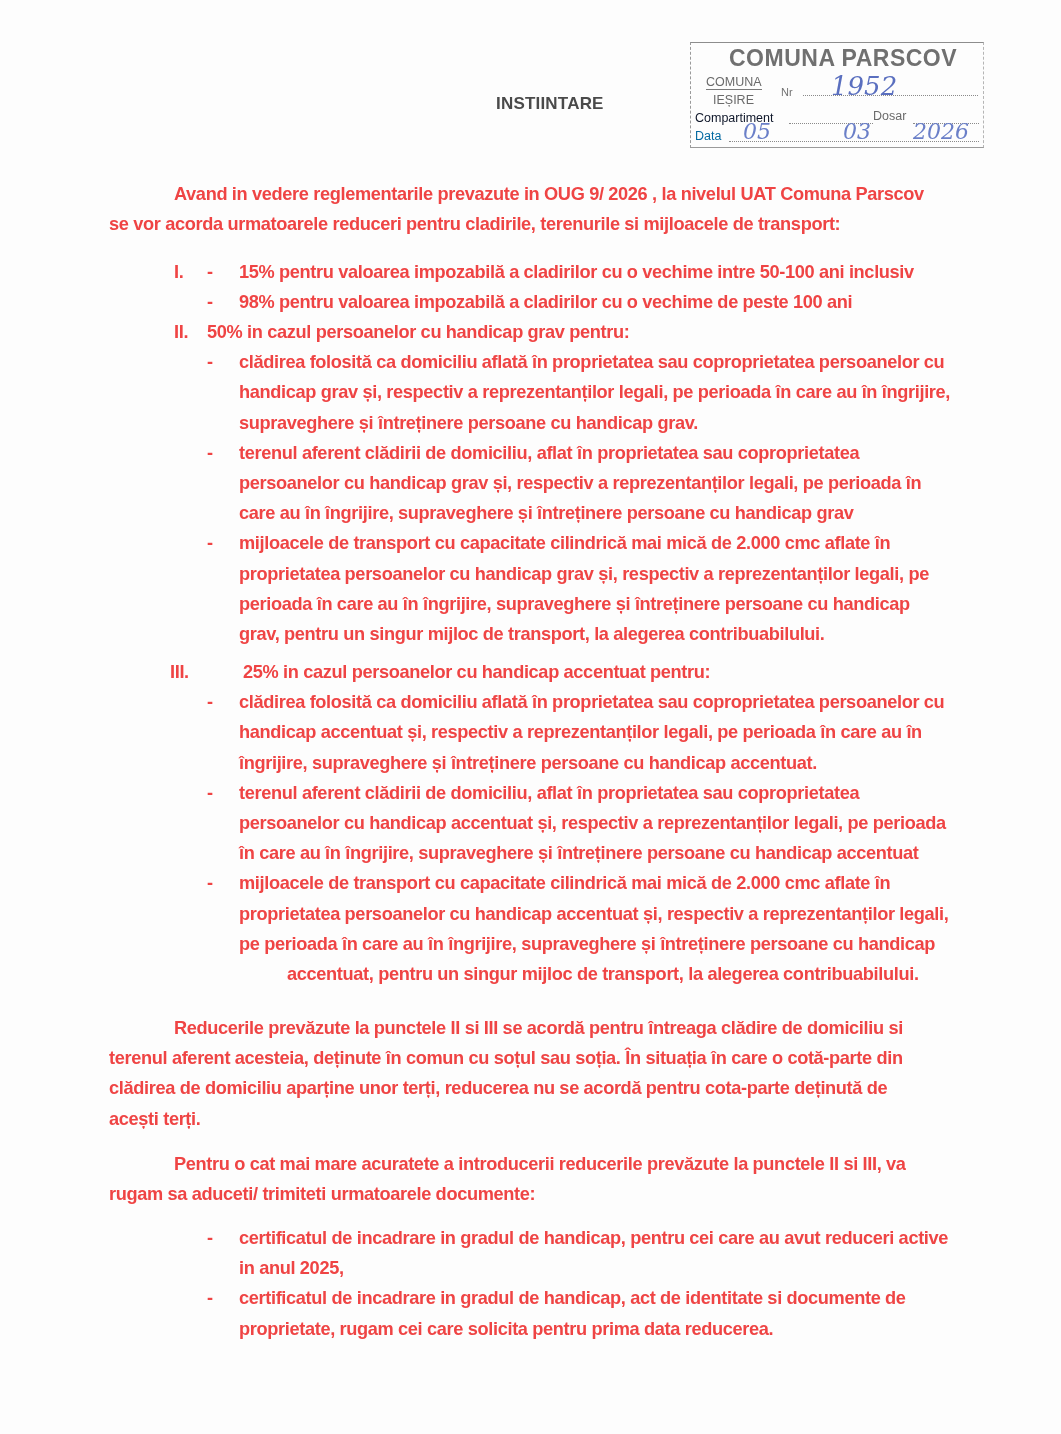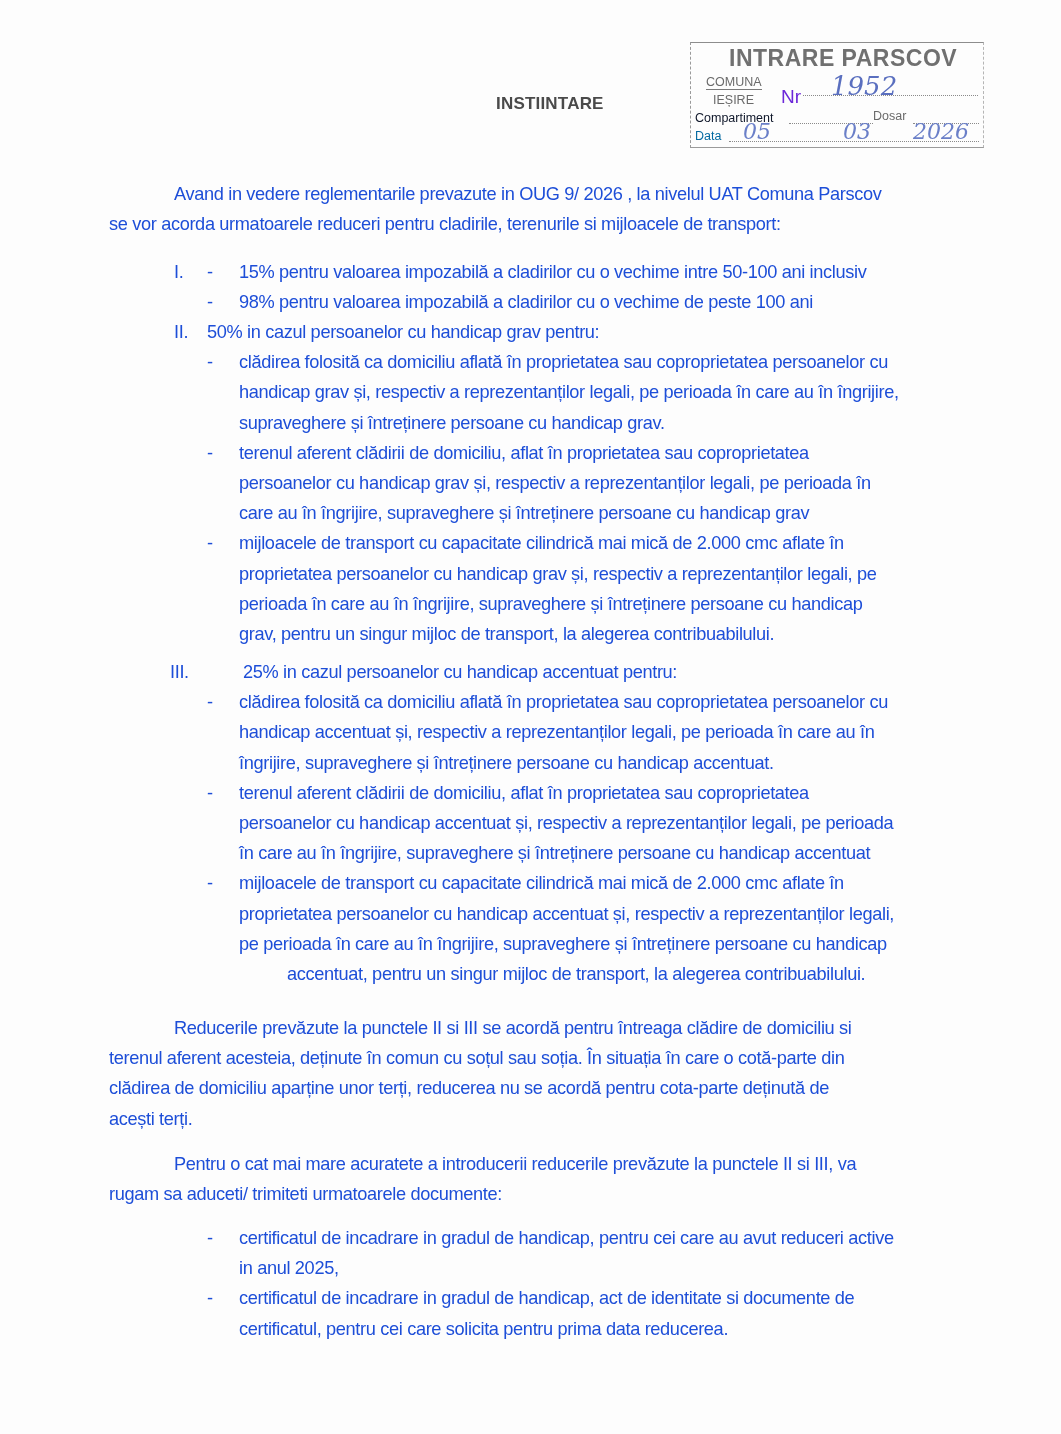--- a/index.html
+++ b/index.html
@@ -13,51 +13,51 @@
   
   .stamp {
     position: absolute; left: 690px; top: 42px; width: 292px; height: 104px;
     border-left: 1px dashed #9a9a9a; border-right: 1px dashed #b5b5b5;
     border-top: 1.5px solid #8d8d8d; border-bottom: 1.5px solid #9a9a9a;
     color: #6a6a6a; font-family: "Liberation Sans", sans-serif;
   }
   .stamp-title { position: absolute; left: 38px; top: 2px; font-size: 23px; font-weight: bold; letter-spacing: 0.5px; color: #707070; }
   .stamp-in { position: absolute; left: 15px; top: 32px; font-size: 12.5px; color: #6a6a6a; border-bottom: 1px solid #7a7a7a; padding-bottom: 0px; line-height: 14px; }
   .stamp-out { position: absolute; left: 22px; top: 50px; font-size: 12.5px; color: #6a6a6a; line-height: 14px; }
-  .stamp-nr { position: absolute; left: 90px; top: 43px; font-size: 19px; color: #6d28d9; }
+  .stamp-nr { position: absolute; left: 90px; top: 43px; font-size: 11px; color: #737373; }
   .stamp-nr-dots { position: absolute; left: 112px; top: 52px; width: 175px; border-bottom: 1.5px dotted #8a8a8a; }
   .stamp-nr-val { position: absolute; left: 140px; top: 28px; font-family: "DejaVu Serif", serif; font-style: italic; font-size: 26px; color: #5a6fbf; }
   .stamp-comp { position: absolute; left: 4px; top: 68px; font-size: 12.5px; color: #0f172a; }
   .stamp-comp-dots { position: absolute; left: 98px; top: 80px; width: 84px; border-bottom: 1.5px dotted #8a8a8a; }
   .stamp-dosar { position: absolute; left: 182px; top: 66px; font-size: 12.5px; color: #6a6a6a; }
   .stamp-dosar-dots { position: absolute; left: 222px; top: 80px; width: 66px; border-bottom: 1.5px dotted #8a8a8a; }
   .stamp-data { position: absolute; left: 4px; top: 86px; font-size: 12.5px; color: #0369a1; }
   .stamp-data-dots { position: absolute; left: 38px; top: 98px; width: 250px; border-bottom: 1.5px dotted #8a8a8a; }
   .stamp-date { position: absolute; top: 76px; font-family: "DejaVu Serif", serif; font-style: italic; font-size: 22px; color: #6a7fc8; }
   .stamp-day { left: 52px; }
   .stamp-month { left: 152px; }
   .stamp-year { left: 222px; }
 
   .title {
     position: absolute; left: 496px; top: 94px;
     font-size: 17px; font-weight: bold; color: #4a4a4a; letter-spacing: 0.2px;
   }
 
-  .text { font-family: "Liberation Sans", sans-serif; font-size: 18.2px; color: #1d4ed8; letter-spacing: -0.35px; }
+  .text { font-family: "Liberation Sans", sans-serif; font-size: 18.2px; color: #ef4444; letter-spacing: -0.35px; font-weight: bold; }
   .line { position: absolute; white-space: nowrap; }
   .roman { position: absolute; white-space: nowrap; }
   .dash { position: absolute; white-space: nowrap; }
 </style>
 </head>
 <body>
 
 <div class="page">
 
   <div class="stamp">
-    <div class="stamp-title">INTRARE PARSCOV</div>
+    <div class="stamp-title">COMUNA PARSCOV</div>
     <div class="stamp-in">COMUNA</div>
     <div class="stamp-out">IEȘIRE</div>
     <div class="stamp-nr">Nr</div>
     <div class="stamp-nr-dots"></div>
     <div class="stamp-nr-val">1952</div>
     <div class="stamp-comp">Compartiment</div>
     <div class="stamp-comp-dots"></div>
     <div class="stamp-dosar">Dosar</div>
     <div class="stamp-dosar-dots"></div>
     <div class="stamp-data">Data</div>
@@ -111,15 +111,15 @@
       <div class="text line" style="left: 109px; top: 1048.2px;">terenul aferent acesteia, deținute în comun cu soțul sau soția. În situația în care o cotă-parte din</div>
       <div class="text line" style="left: 109px; top: 1078.4px;">clădirea de domiciliu aparține unor terți, reducerea nu se acordă pentru cota-parte deținută de</div>
       <div class="text line" style="left: 109px; top: 1108.6px;">acești terți.</div>
       <div class="text line" style="left: 174px; top: 1154px;">Pentru o cat mai mare acuratete a introducerii reducerile prevăzute la punctele II si III, va</div>
       <div class="text line" style="left: 109px; top: 1184px;">rugam sa aduceti/ trimiteti urmatoarele documente:</div>
       <div class="text dash" style="left: 207px; top: 1228px;">-</div>
       <div class="text line" style="left: 239px; top: 1228px;">certificatul de incadrare in gradul de handicap, pentru cei care au avut reduceri active</div>
       <div class="text line" style="left: 239px; top: 1258.2px;">in anul 2025,</div>
       <div class="text dash" style="left: 207px; top: 1288.4px;">-</div>
       <div class="text line" style="left: 239px; top: 1288.4px;">certificatul de incadrare in gradul de handicap, act de identitate si documente de</div>
-      <div class="text line" style="left: 239px; top: 1318.6px;">certificatul, pentru cei care solicita pentru prima data reducerea.</div>
+      <div class="text line" style="left: 239px; top: 1318.6px;">proprietate, rugam cei care solicita pentru prima data reducerea.</div>
     </div>
 </div>
 
 </body></html>

